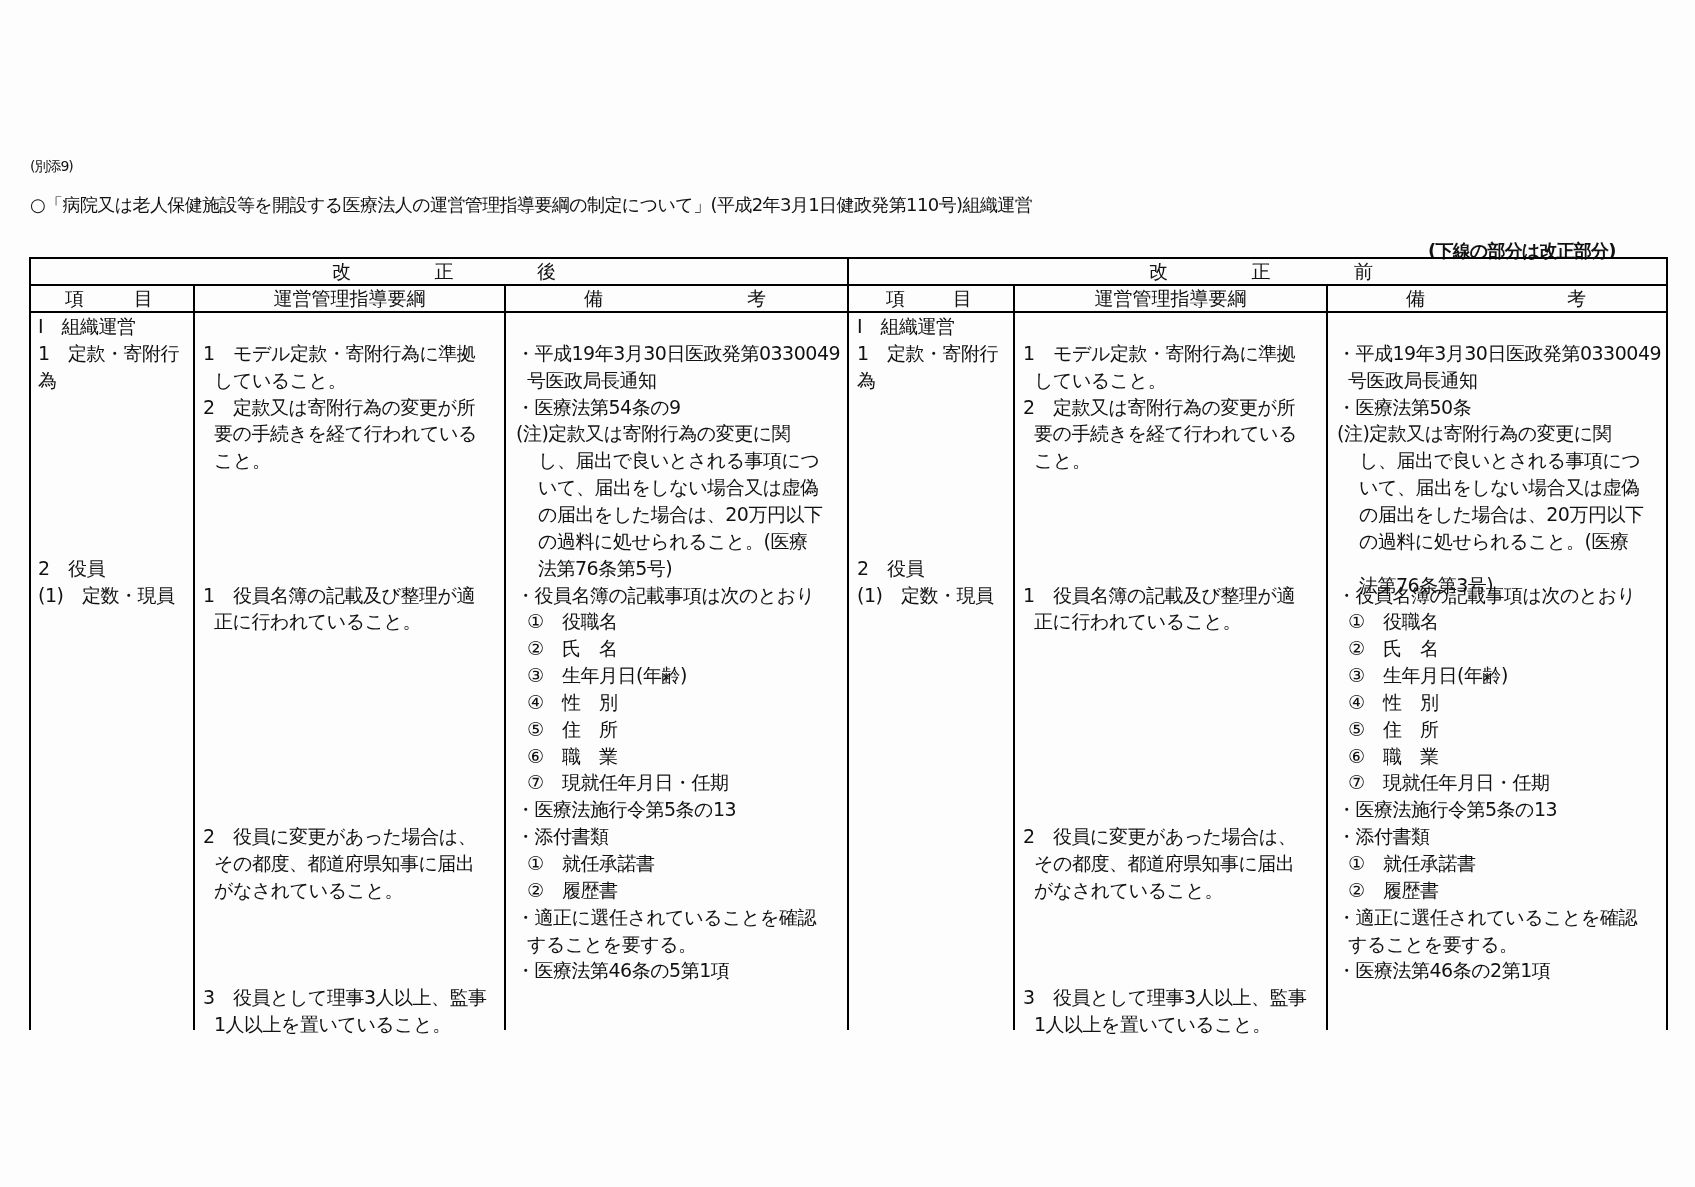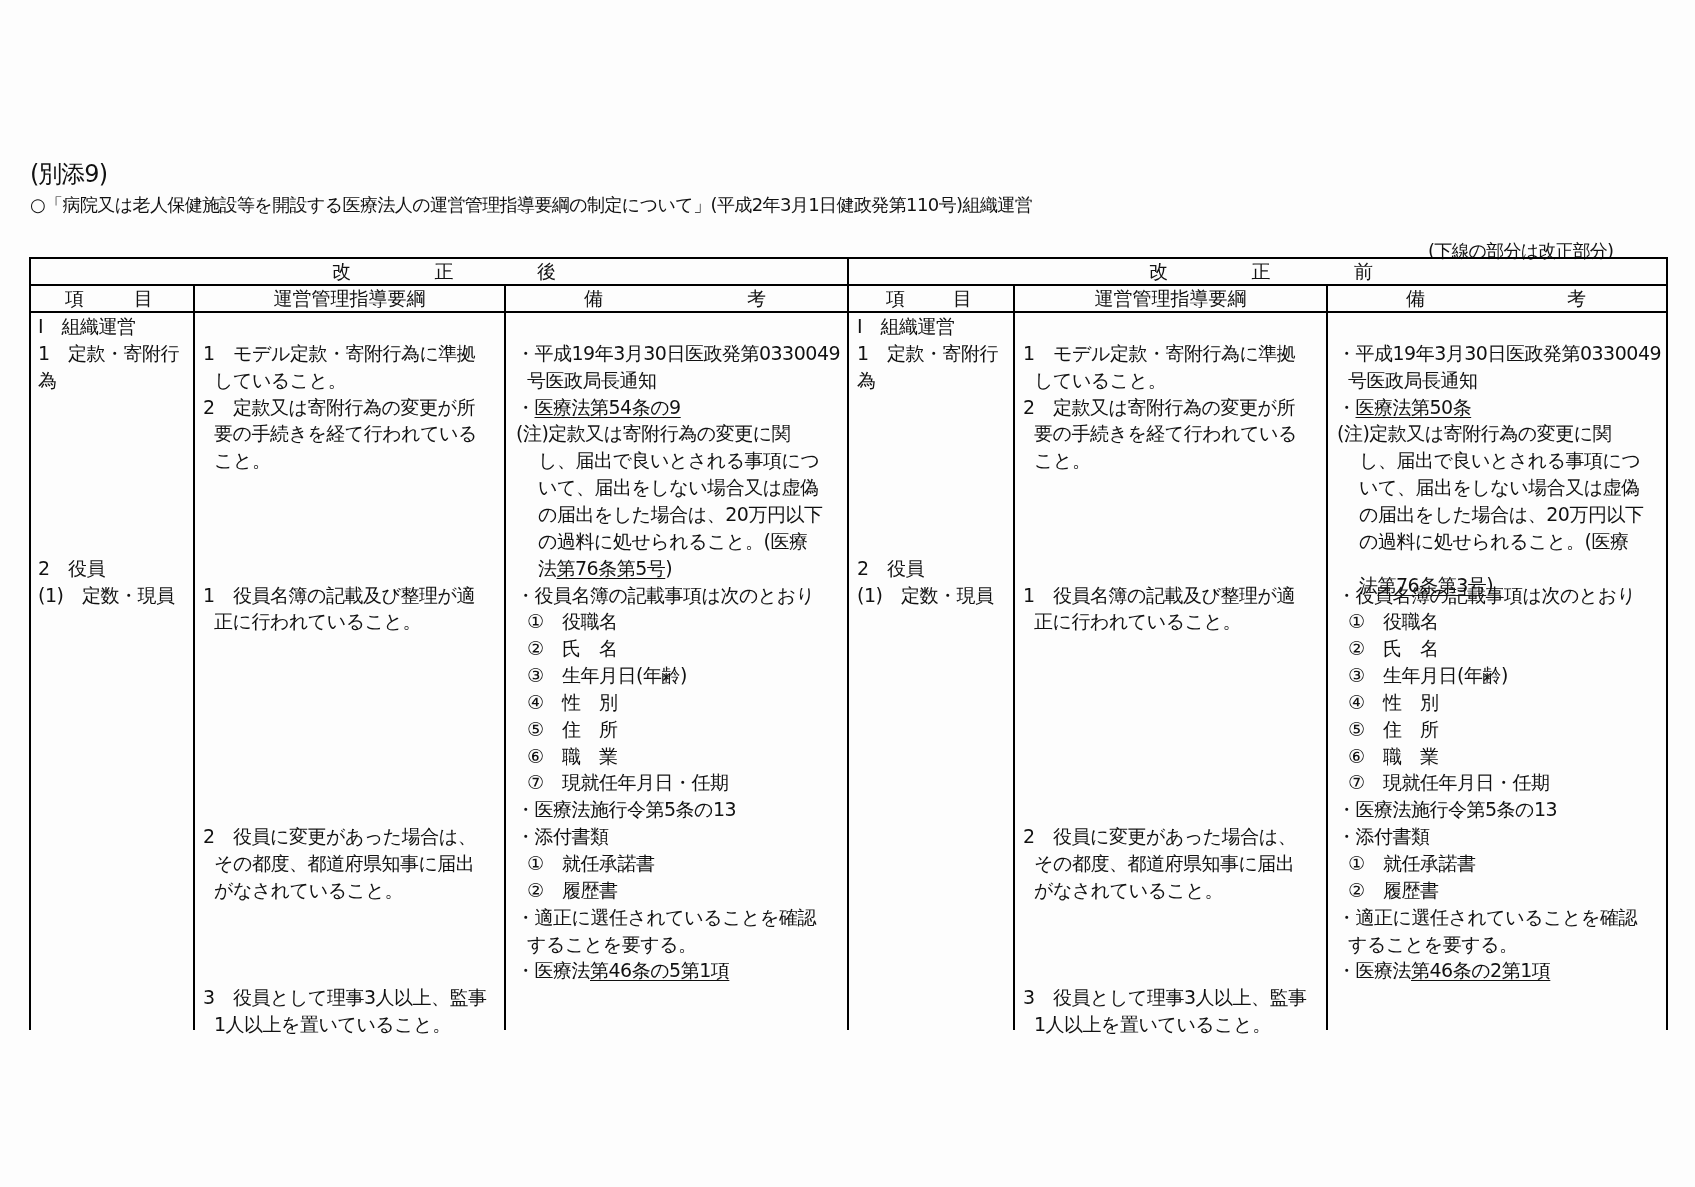--- a/index.html
+++ b/index.html
@@ -1,29 +1,29 @@
 <!DOCTYPE html>
 <html><head>
 <meta charset="utf-8">
 <style>
   html, body { margin:0; padding:0; background:#fdfdfd; }
   body { width:1695px; height:1187px; position:relative; overflow:hidden;
          font-family:"DejaVu Sans", "Liberation Sans", sans-serif; color:#111; }
   .abs { position:absolute; white-space:nowrap; }
-  .annex { left:30px; top:158px; font-size:24px; letter-spacing:-1px; }
+  .annex { left:30px; top:158px; font-size:14px; letter-spacing:-1px; }
   .title { left:30px; top:193px; font-size:18px; letter-spacing:-0.6px; }
-  .note { left:1428px; top:239px; font-size:18px; letter-spacing:-0.8px; }
+  .note { left:1428px; top:239px; font-size:18px; letter-spacing:-0.8px;font-weight:bold; }
   .tbl { position:absolute; left:29px; top:257px; width:1637px; height:773px; }
   .hline { position:absolute; height:2px; background:#000; }
   .vline { position:absolute; width:2px; background:#000; }
   .hdr { position:absolute; font-size:19px; text-align:center; line-height:27px; height:27px; }
   .hdr-spaced { display:flex; justify-content:space-between; }
   .cell { position:absolute; top:56px; font-size:19px; }
   .ln { position:absolute; white-space:nowrap; line-height:26px; height:26px; letter-spacing:-0.5px; }
-  .u { text-decoration:underline; text-underline-offset:3px; }
+  .u { text-underline-offset:3px; }
 </style>
 </head>
 <body>
 
 <div class="abs annex">(別添9)</div>
 <div class="abs title">○「病院又は老人保健施設等を開設する医療法人の運営管理指導要綱の制定について」(平成2年3月1日健政発第110号)組織運営</div>
 <div class="abs note">(下線の部分は改正部分)</div>
 
 <div class="tbl">
 

